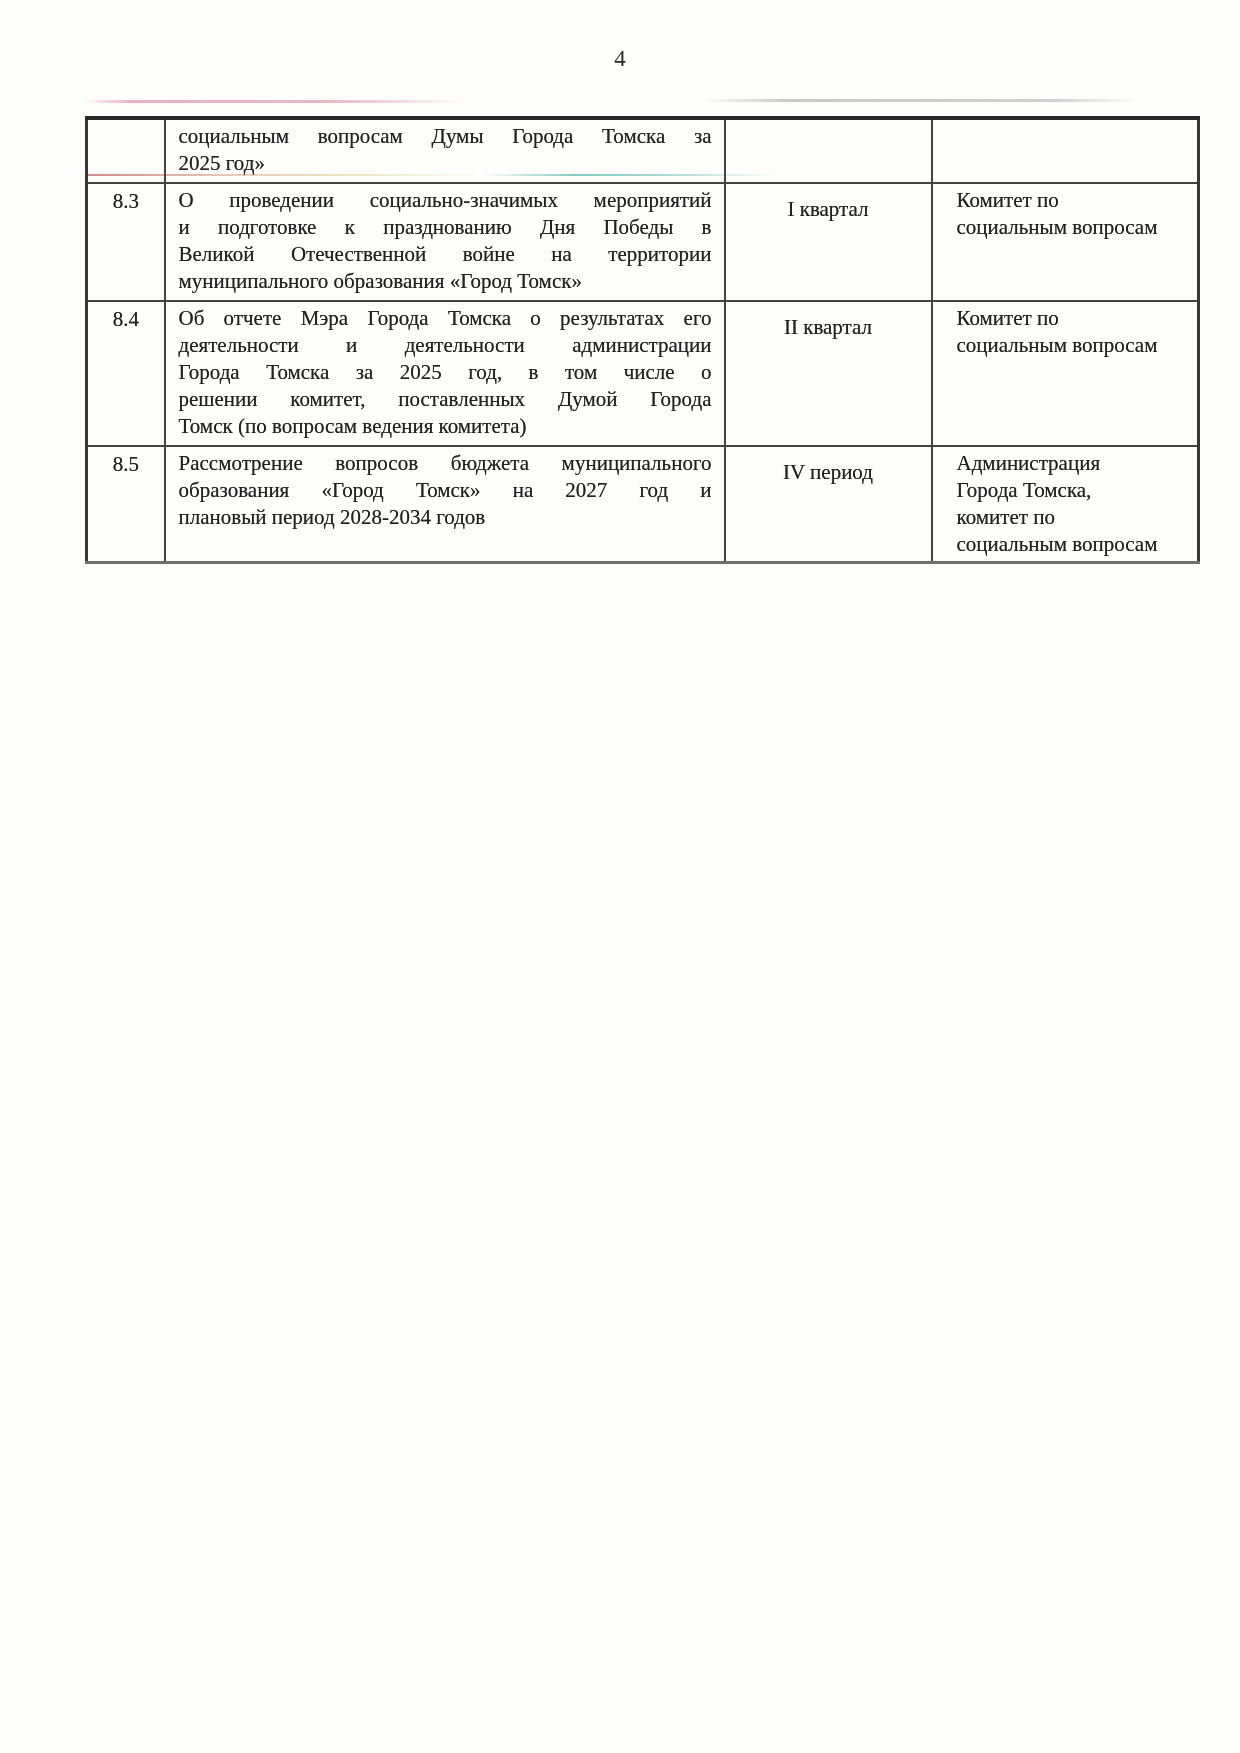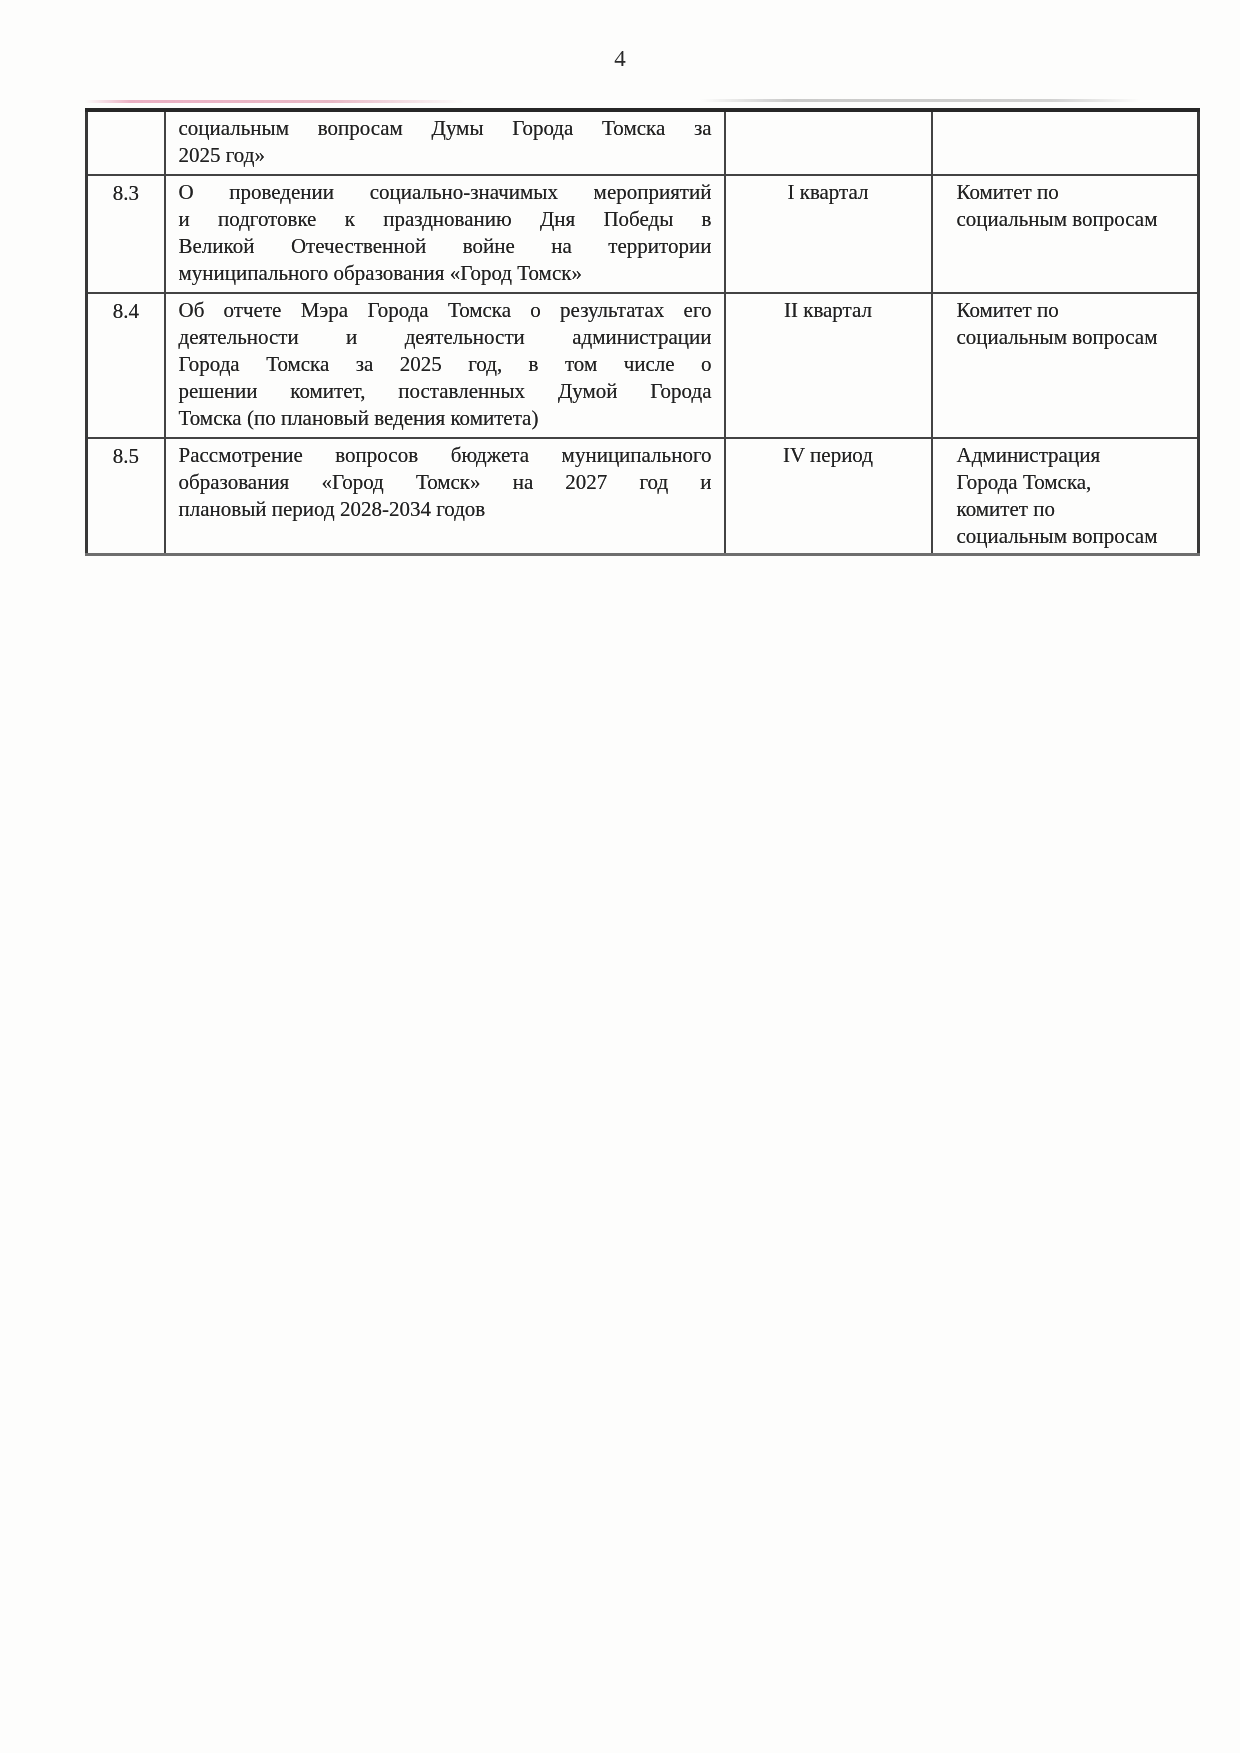--- a/index.html
+++ b/index.html
@@ -18,21 +18,21 @@
     top: 46px;
     left: 0;
     width: 100%;
     text-align: center;
     font-size: 23px;
     color: #2a2a2a;
   }
   table.doc-table {
     position: absolute;
     left: 85px;
-    top: 108px;
+    top: 116px;
     width: 1112px;
     border-collapse: collapse;
     table-layout: fixed;
     border-top: 4px solid #272727;
     border-bottom: 3px solid #6e6e6e;
     border-left: 3px solid #383838;
     border-right: 3px solid #383838;
     font-family: Liberation Serif, serif;
   }
   .doc-table td {
@@ -44,21 +44,21 @@
   }
   td.num {
     text-align: center;
     padding-top: 4px;
   }
   td.topic {
     padding: 3px 12px 5px 13px;
   }
   td.quarter {
     text-align: center;
-    padding-top: 3px;
+    padding-top: 12px;
   }
   td.resp {
     padding: 3px 8px 3px 24px;
     white-space: pre-line;
   }
   .jl {
     text-align: justify;
     text-align-last: justify;
     text-justify: inter-word;
   }
@@ -134,21 +134,21 @@
 социальным вопросам</td>
     </tr>
 
     <tr class="rowc">
       <td class="num">8.4</td>
       <td class="topic">
         <div class="jl">Об отчете Мэра Города Томска о результатах его</div>
         <div class="jl">деятельности и деятельности администрации</div>
         <div class="jl">Города Томска за 2025 год, в том числе о</div>
         <div class="jl">решении комитет, поставленных Думой Города</div>
-        <div class="jl last">Томска (по плановый ведения комитета)</div>
+        <div class="jl last">Томск (по вопросам ведения комитета)</div>
       </td>
       <td class="quarter">II квартал</td>
       <td class="resp">Комитет по
 социальным вопросам</td>
     </tr>
 
     <tr class="rowd">
       <td class="num">8.5</td>
       <td class="topic">
         <div class="jl">Рассмотрение вопросов бюджета муниципального</div>

